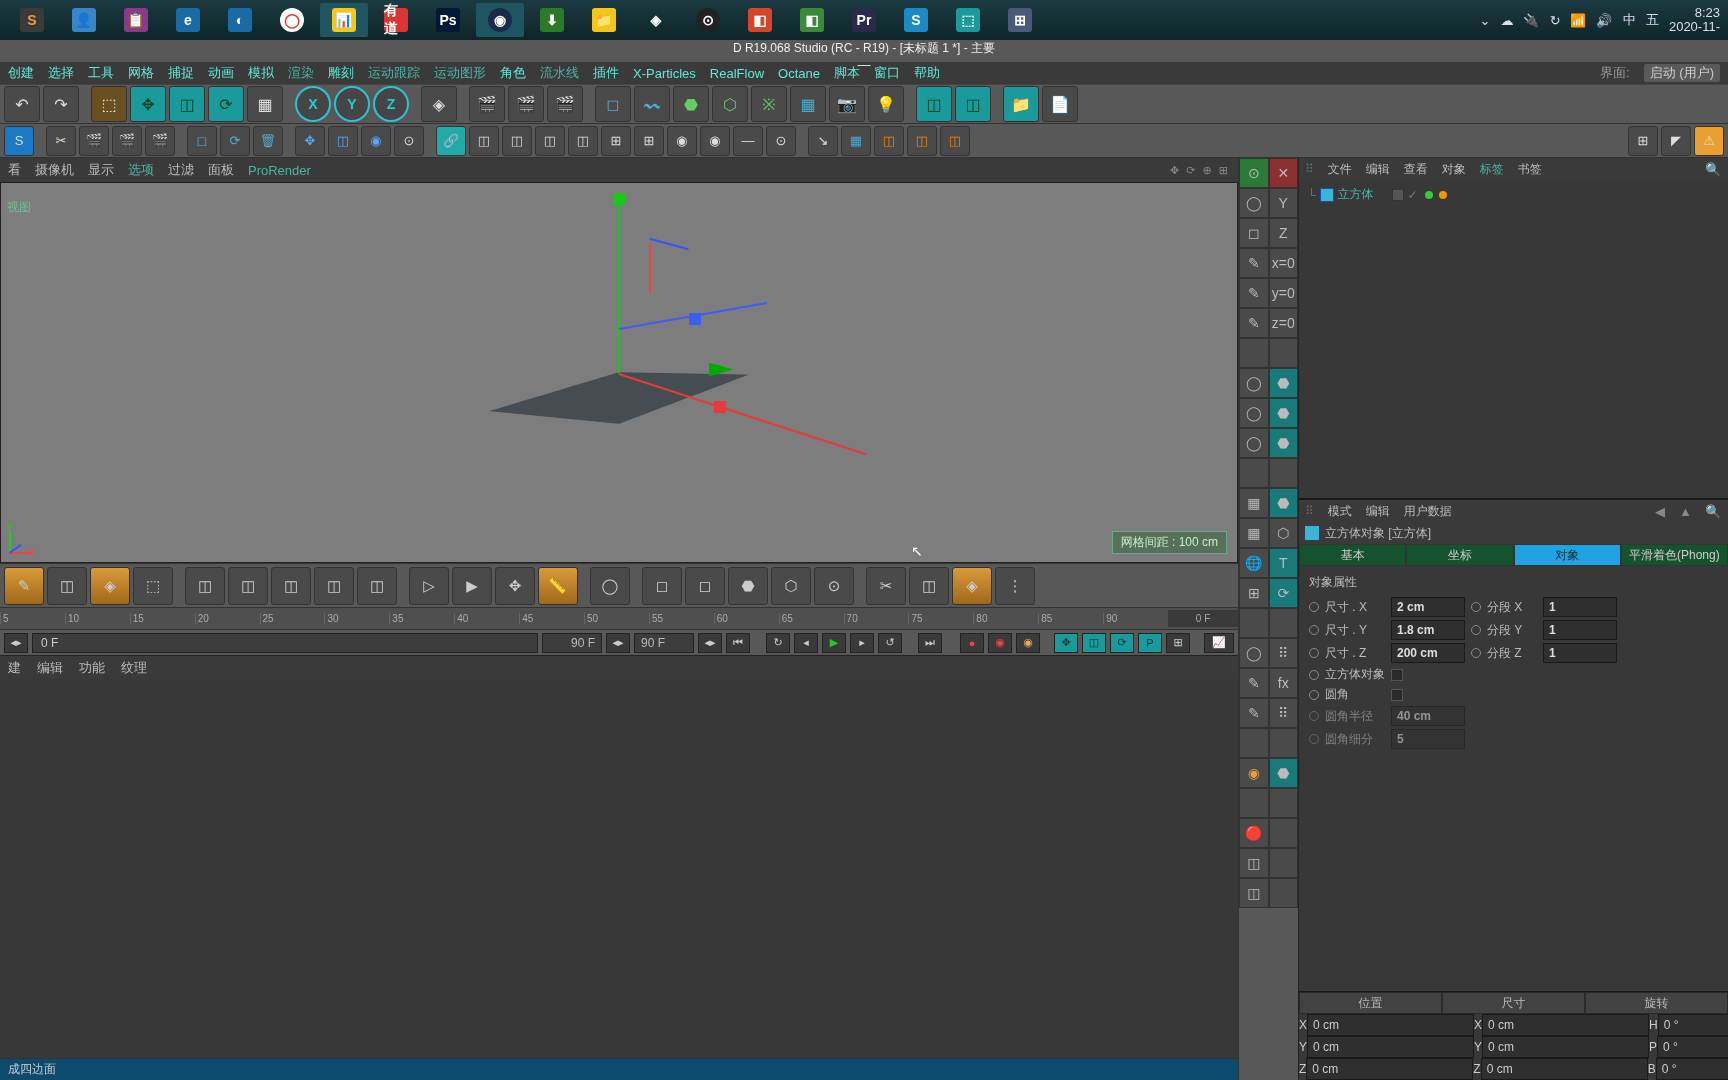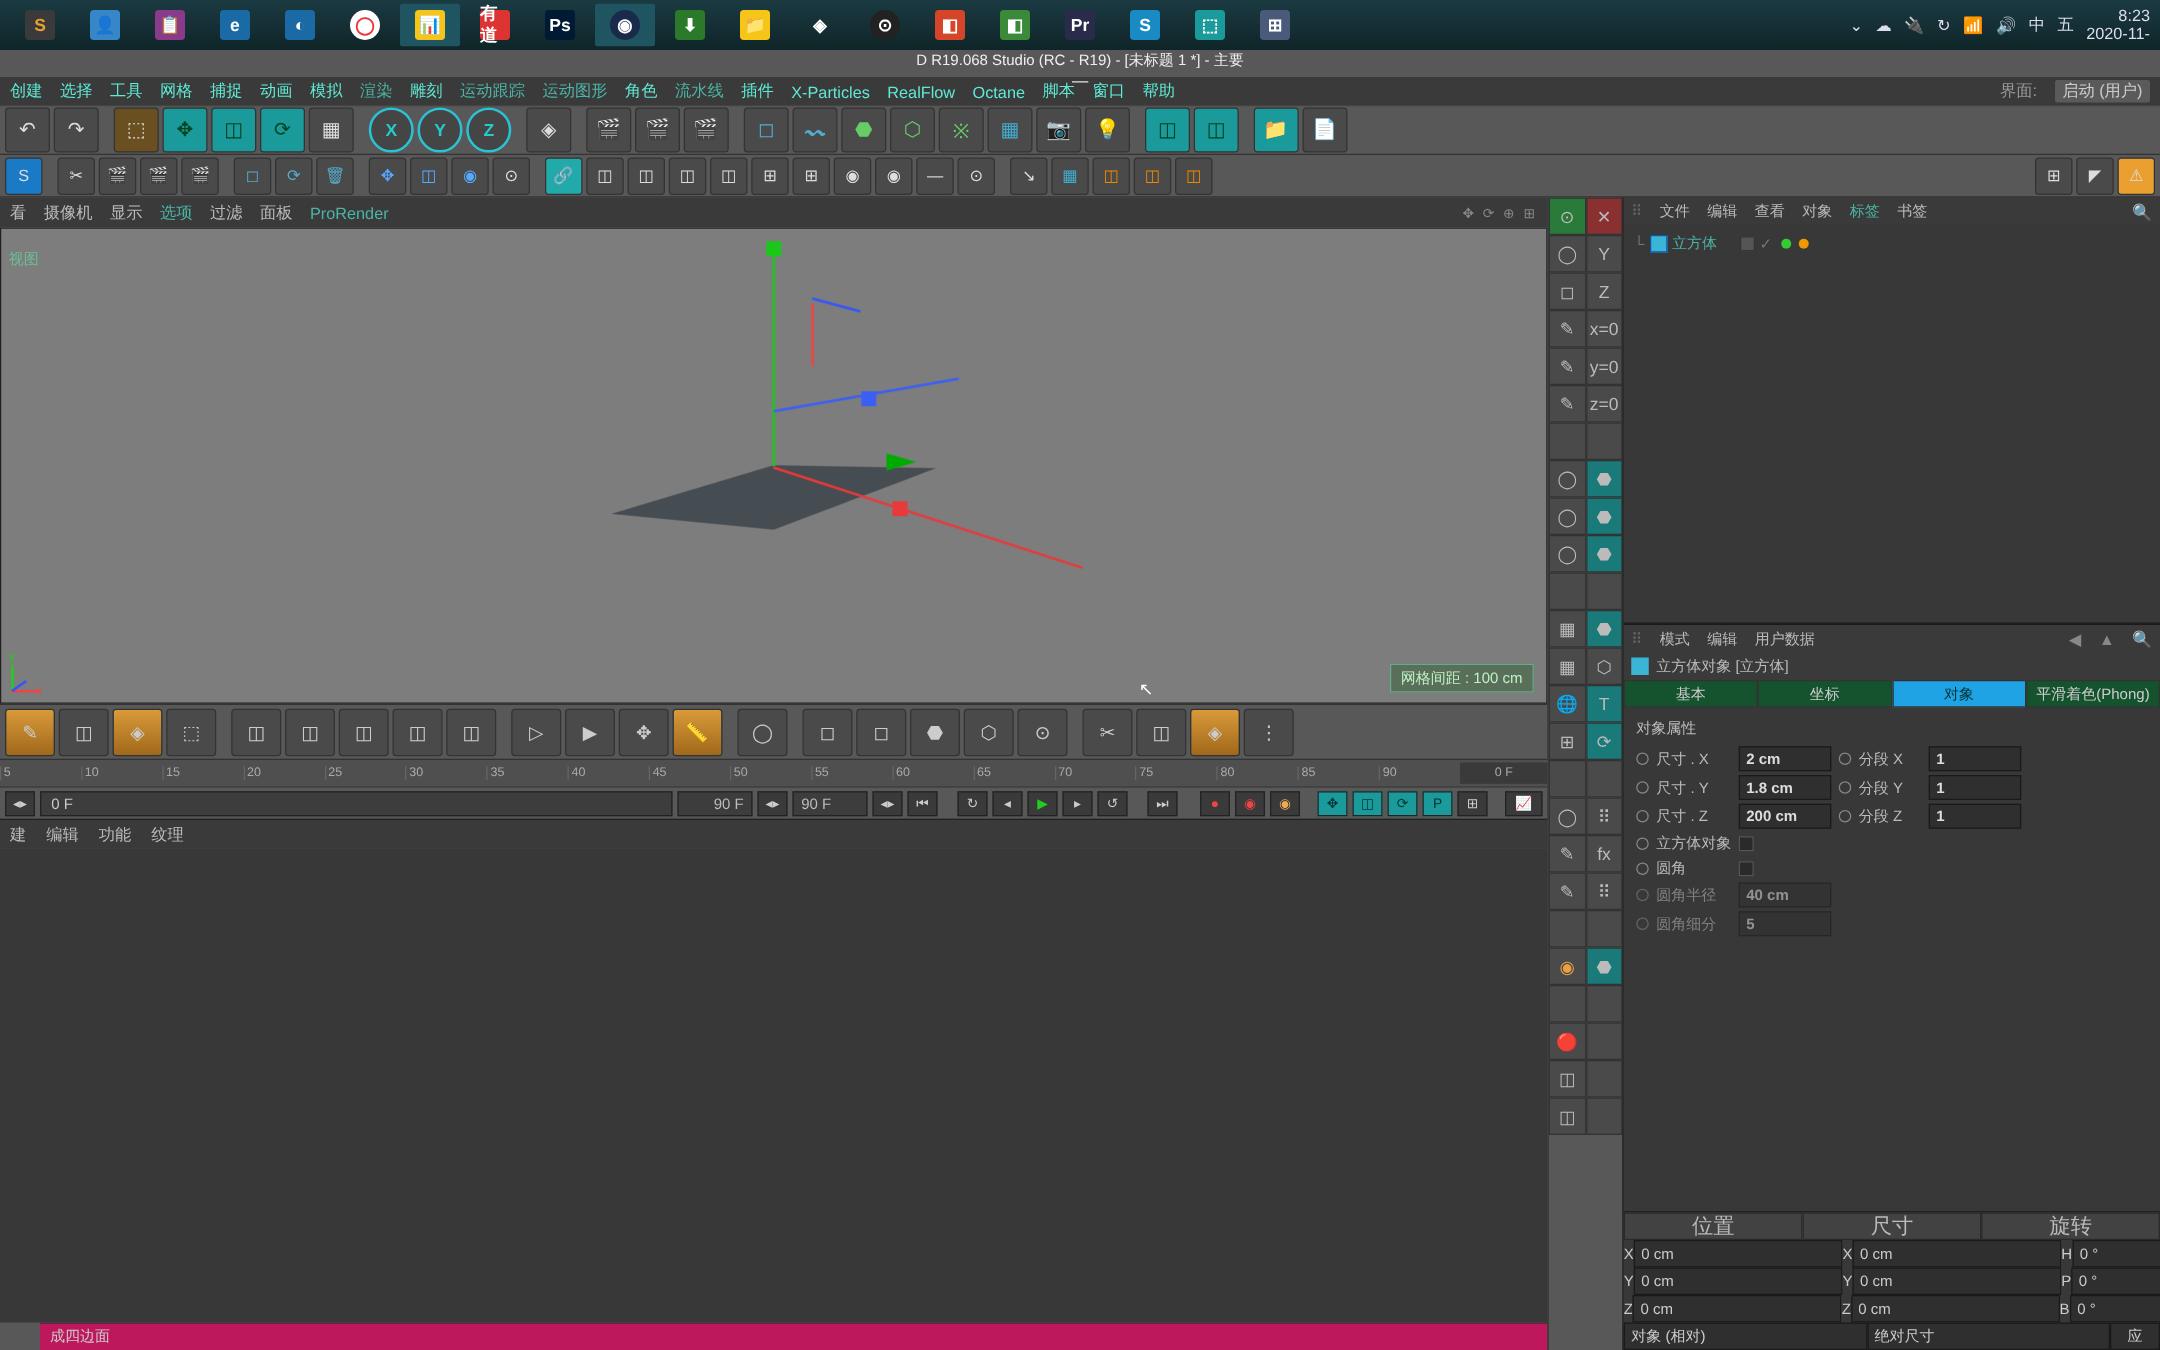--- a/index.html
+++ b/index.html
@@ -79,21 +79,21 @@
 .timerow { height:26px; background:#585858; display:flex; align-items:center; gap:4px; padding:2px 4px; border-top:1px solid #333;}
 .time-in { flex:1; height:20px; background:#3d3d3d; border:1px solid #222; color:#ccc; padding:0 8px; display:flex;align-items:center;}
 .play-btn { width:24px; height:20px; background:#3a3a3a; border:1px solid #222; display:flex;align-items:center;justify-content:center;font-size:11px;color:#ccc;}
 .play-btn.green{color:#2c2;}
 .play-btn.red{color:#e44;}
 .play-btn.orange{color:#ea5;}
 .play-btn.cyan{background:#1a9a9a;color:#033;}
 
 
 .matbar { height:24px; background:#3a3a3a; display:flex; align-items:center; padding:0 8px; gap:16px; font-size:13px; border-top:1px solid #222;}
-.statusbar { height:22px; background:#be185d; display:flex; align-items:center; padding:0 8px; font-size:12px; color:#ccc; border-top:1px solid #333;margin-left:32px;}
+.statusbar { height:22px; background:#0c4a6e; display:flex; align-items:center; padding:0 8px; font-size:12px; color:#ccc; border-top:1px solid #333;}
 
 
 .side-tools .strow { display:flex; }
 .stbtn { width:30px; height:30px; background:#4a4a4a; border:1px solid #333; display:flex;align-items:center;justify-content:center;font-size:14px;color:#bbb;}
 .stbtn.green{background:#2a7a3a;}
 .stbtn.red{background:#8a3030;}
 .stbtn.teal{background:#1a7a7a;}
 .stbtn.or{color:#e9a040;}
 
 
@@ -121,21 +121,21 @@
 .section-label { font-size:12px; color:#bbb; margin:2px 0 6px;}
 .prop-row { display:flex; align-items:center; gap:6px; margin:3px 0; font-size:12px;}
 .prop-row .dot{width:10px;height:10px;border:1px solid #888;border-radius:5px;}
 .prop-row .lab{width:60px;color:#bbb;}
 .prop-row input{width:74px;height:20px;background:#2f2f2f;border:1px solid #1a1a1a;color:#ddd;padding:0 5px;font-size:12px;font-weight:bold;}
 .prop-row .lab2{width:50px;color:#bbb;}
 .prop-row .chk{width:12px;height:12px;background:#2a2a2a;border:1px solid #555;}
 .prop-row.dim{opacity:.55;}
 
 .coords { border-top:1px solid #1a1a1a; background:#383838; }
-.coord-head { height:22px; display:flex; font-size:17px;align-items:flex-end;}
+.coord-head { height:22px; display:flex; font-size:12px;align-items:flex-end;}
 .coord-head div{flex:1;text-align:center;background:#424242;border:1px solid #2a2a2a;line-height:20px;}
 .coord-row { display:flex; height:22px; }
 .coord-row .axl{width:18px;background:#383838;text-align:center;line-height:22px;color:#ccc;}
 .coord-row input{flex:1;height:22px;background:#2f2f2f;border:1px solid #1a1a1a;color:#ccc;padding:0 5px;font-size:12px;}
 .coord-foot { height:22px; display:flex;}
 .coord-foot .sel{flex:1;background:#2f2f2f;border:1px solid #1a1a1a;padding:0 5px;line-height:20px;font-size:12px;color:#ccc;}
 
 .sepline{height:1px;background:#1a1a1a;}
 </style>
 </head>
@@ -689,21 +689,16 @@
             </div>
             <div class="coord-row">
               <div class="axl">Z</div>
               <input value="0 cm" style="">
               <div class="axl">Z</div>
               <input value="0 cm" style="">
               <div class="axl">B</div>
               <input value="0 °" style="">
             </div>
           </div>
-        <div class="coord-foot">
-          <div class="sel">对象 (相对)</div>
-          <div class="sel">绝对尺寸</div>
-          <div class="sel" style="flex:0 0 40px;text-align:center;">应</div>
-        </div>
       </div>
     </div>
   </div>
 </div>
 
 </body></html>

